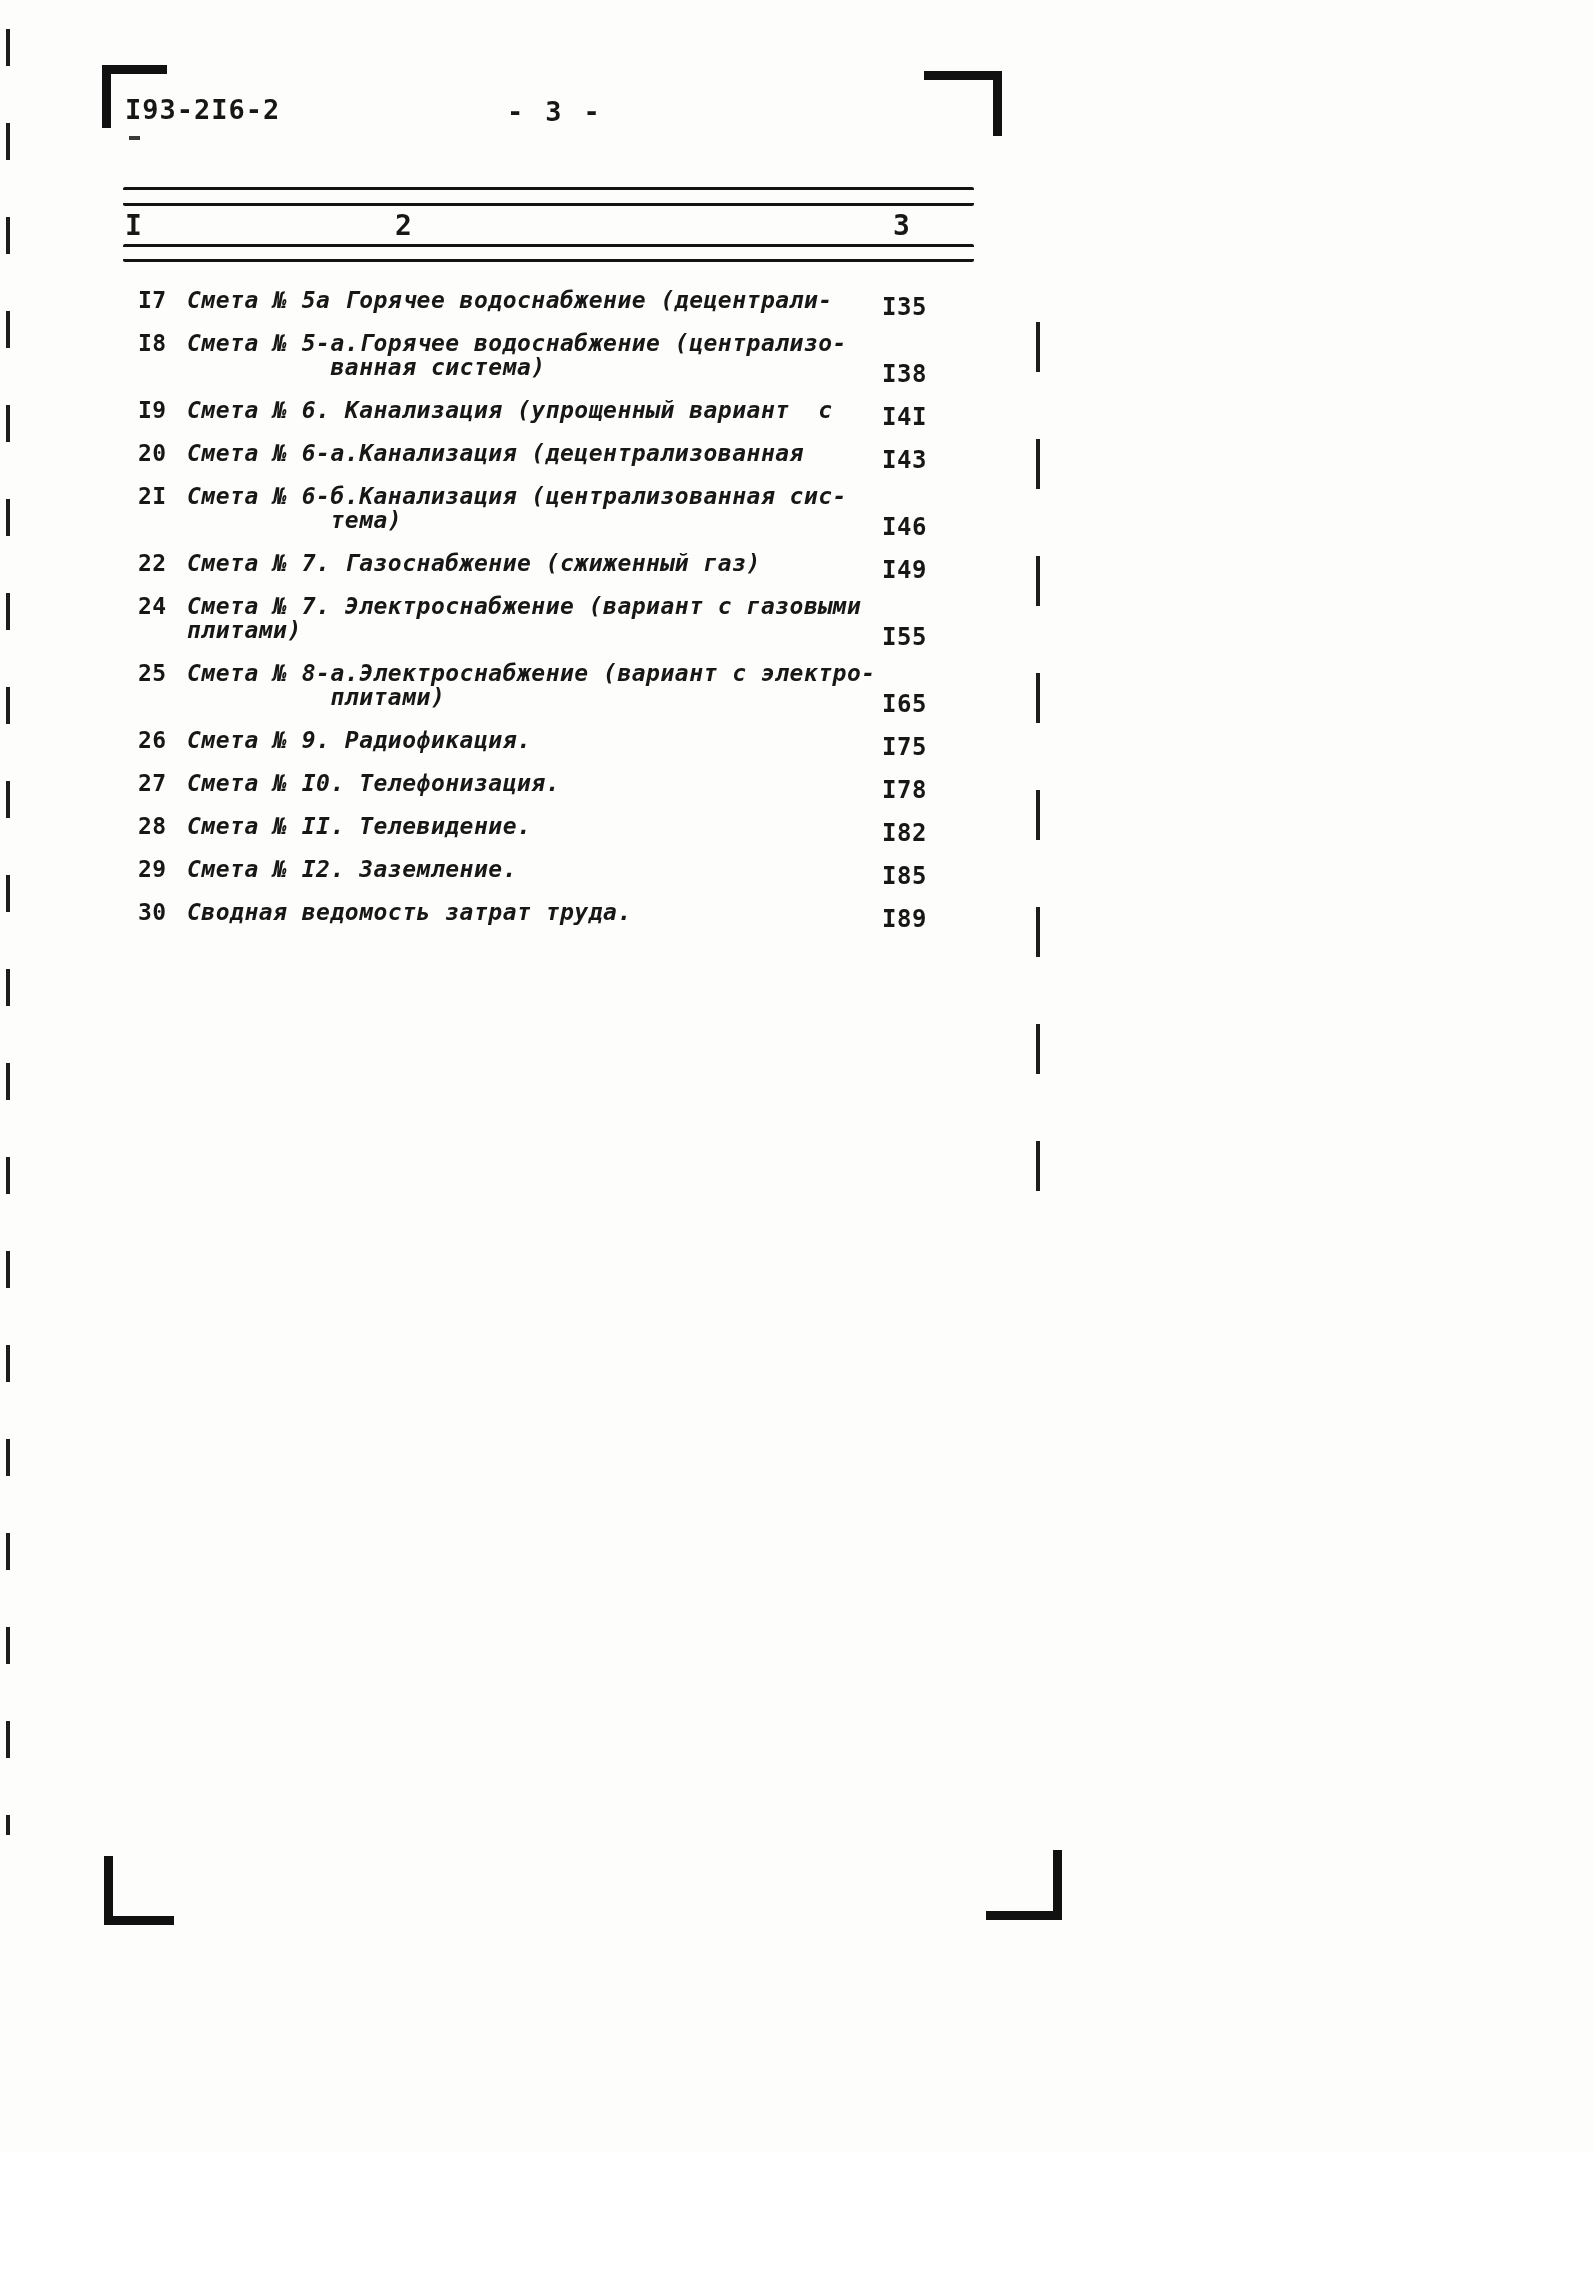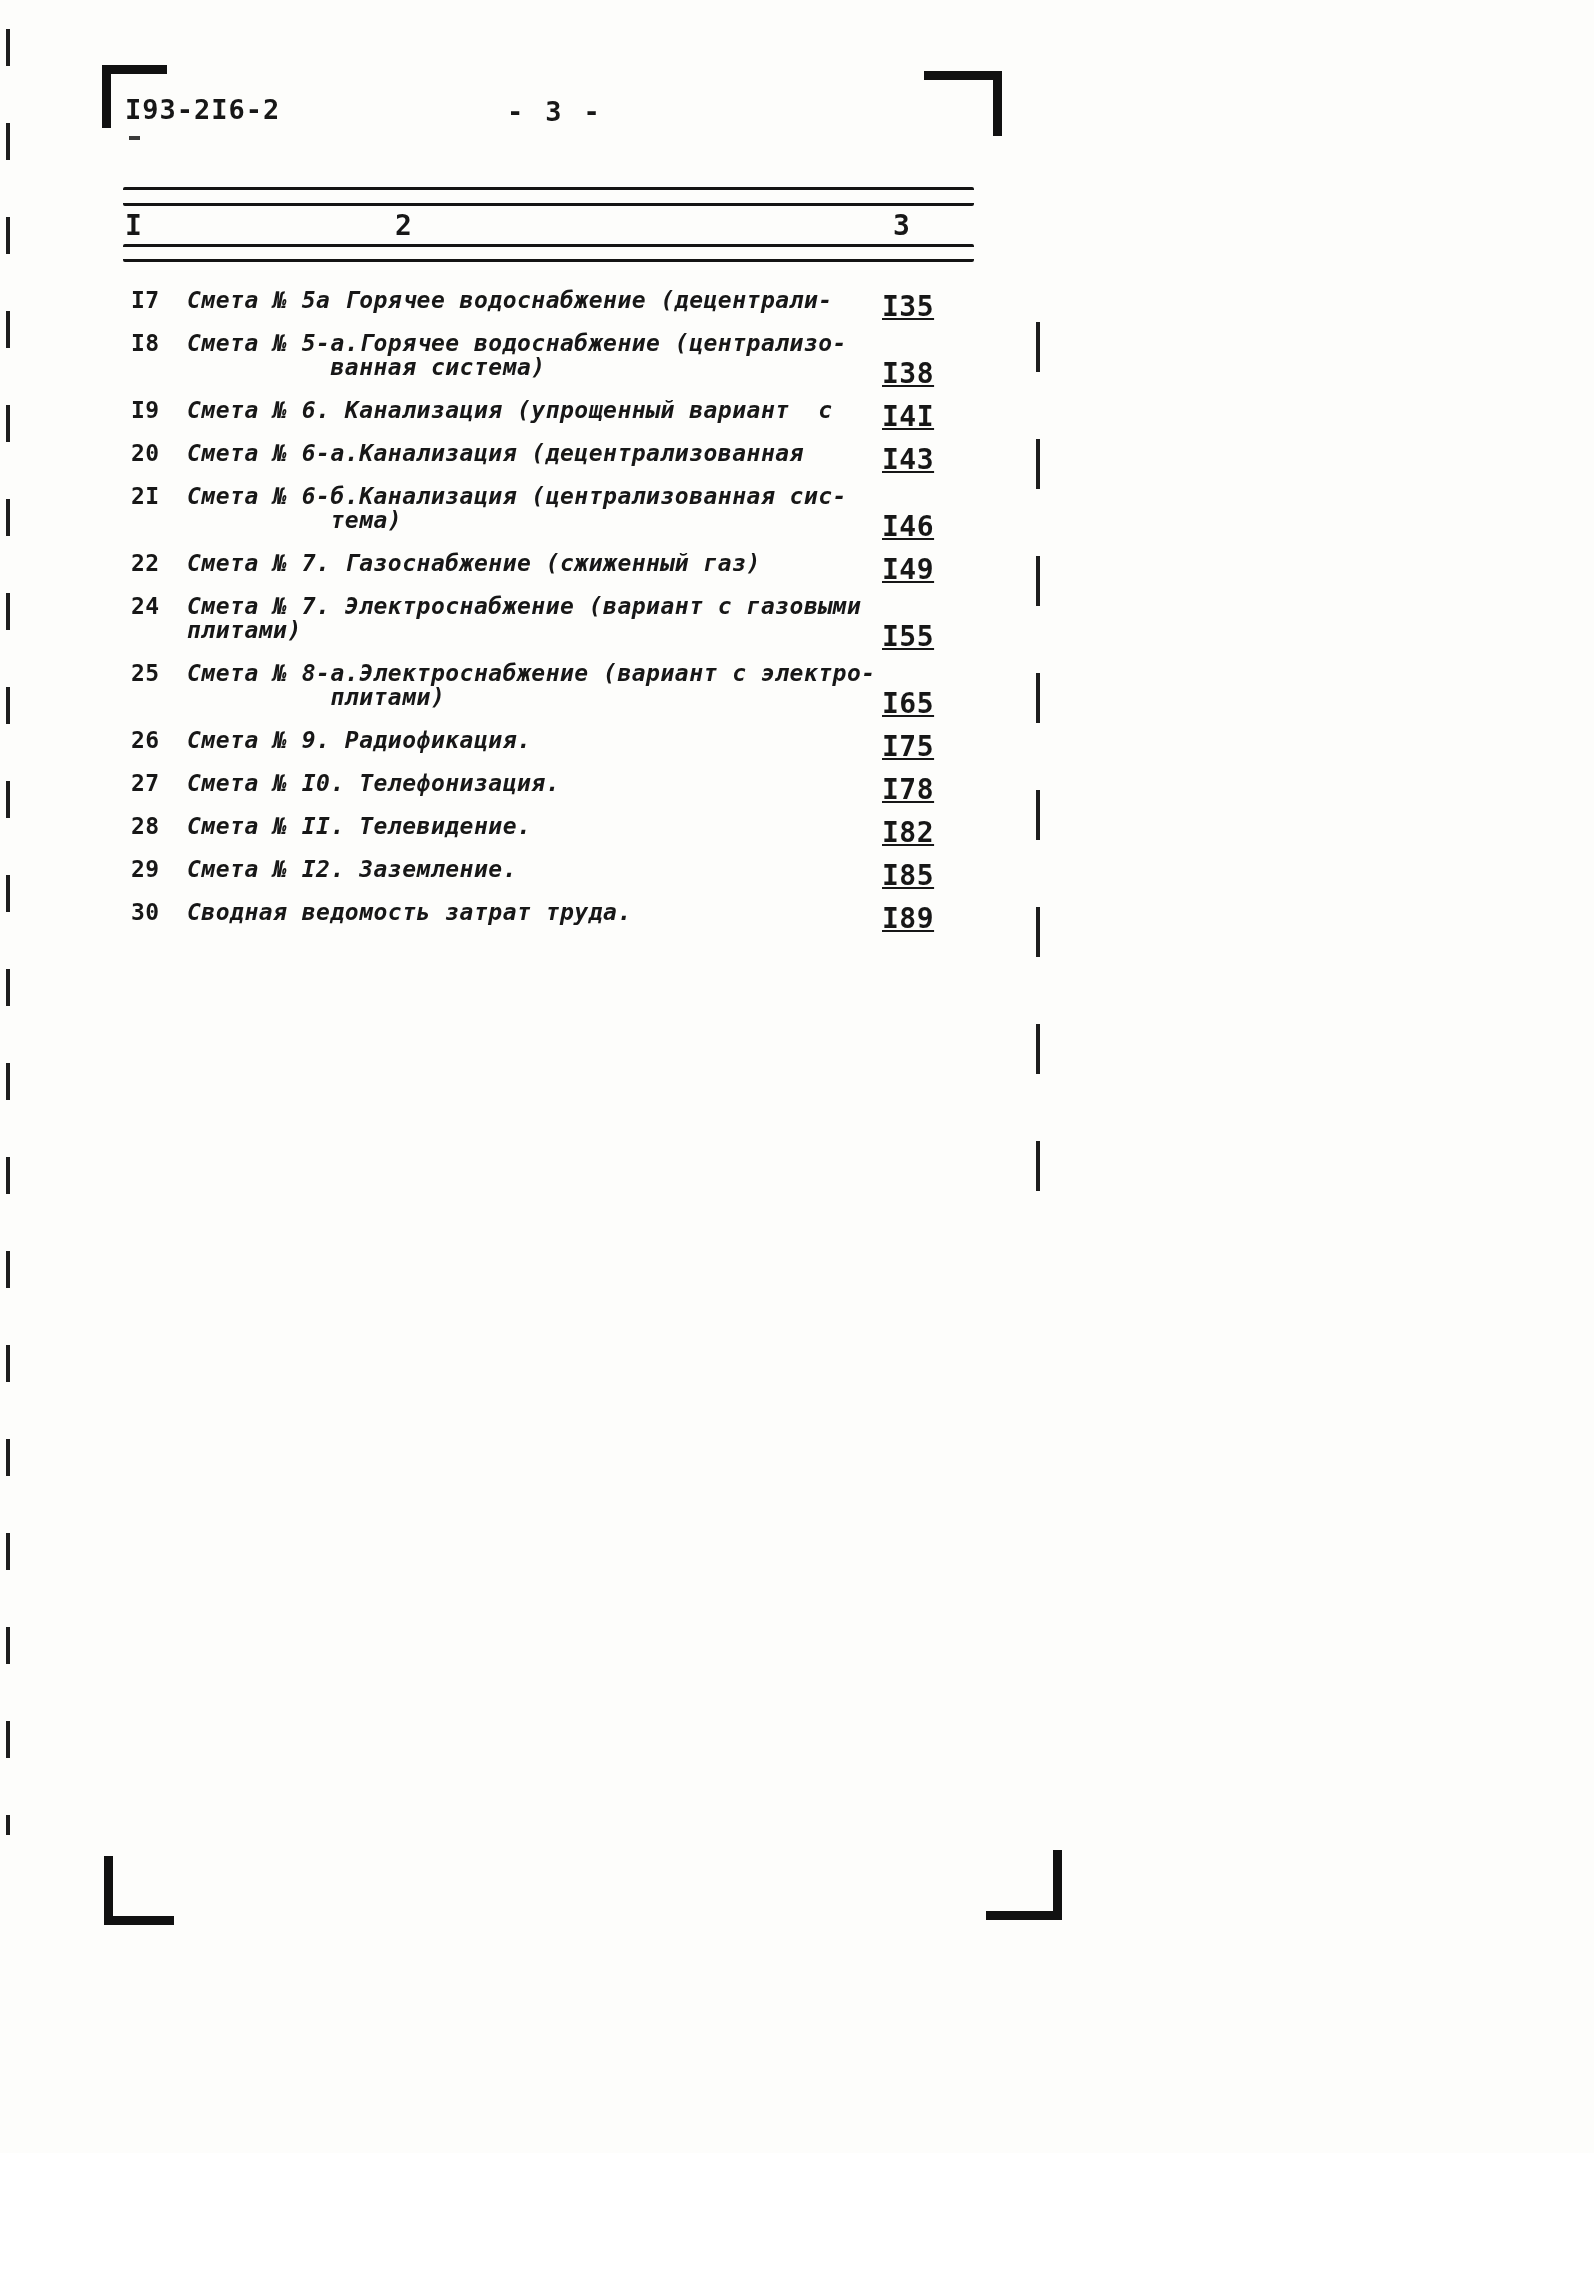--- a/index.html
+++ b/index.html
@@ -53,23 +53,23 @@
     border-bottom: 3.8px solid #141414;
     border-radius: 1.9px;
   }
   .colrow { position: relative; height: 38px; font-size: 28px; }
   .col-1 { position: absolute; left: 1.9px;   top: 3.8px; }
   .col-2 { position: absolute; left: 272px; top: 3.8px; }
   .col-3 { position: absolute; left: 770px; top: 3.8px; }
 
   .tbody { margin-top: 26px; font-size: 23px; line-height: 24px; letter-spacing: 0.5px; }
   .row { position: relative; padding-left: 64px; margin-bottom: 19px; min-height: 24px; }
-  .cnum { position: absolute; left: 8px; top: 0; text-align: right; }
+  .cnum { position: absolute; left: 15px; top: 0; text-align: right; }
   .ctitle div { white-space: pre; font-style: italic; }
-  .cpage { position: absolute; left: 759px; bottom: -6.7px; font-size: 28px; text-decoration: underline; }
+  .cpage { position: absolute; left: 759px; bottom: -6.7px; font-size: 24px; }
 </style>
 </head>
 <body>
 
 <div class="sheet">
 
   <div class="crop crop-tl"></div>
   <div class="crop crop-tr"></div>
   <div class="crop crop-bl"></div>
   <div class="crop crop-br"></div>

